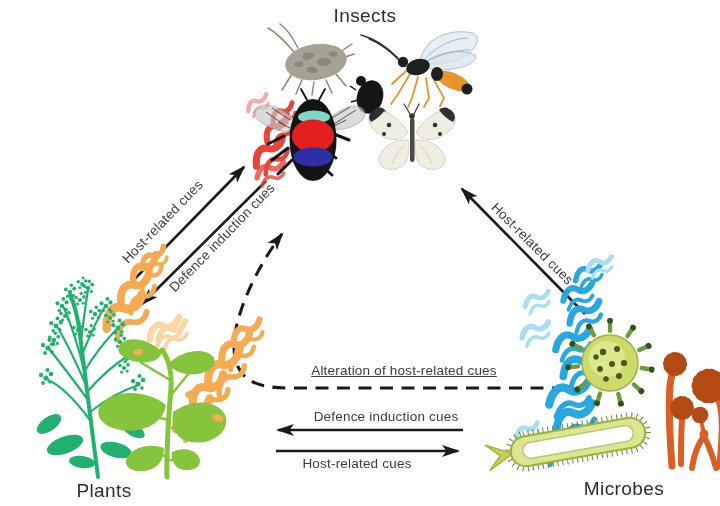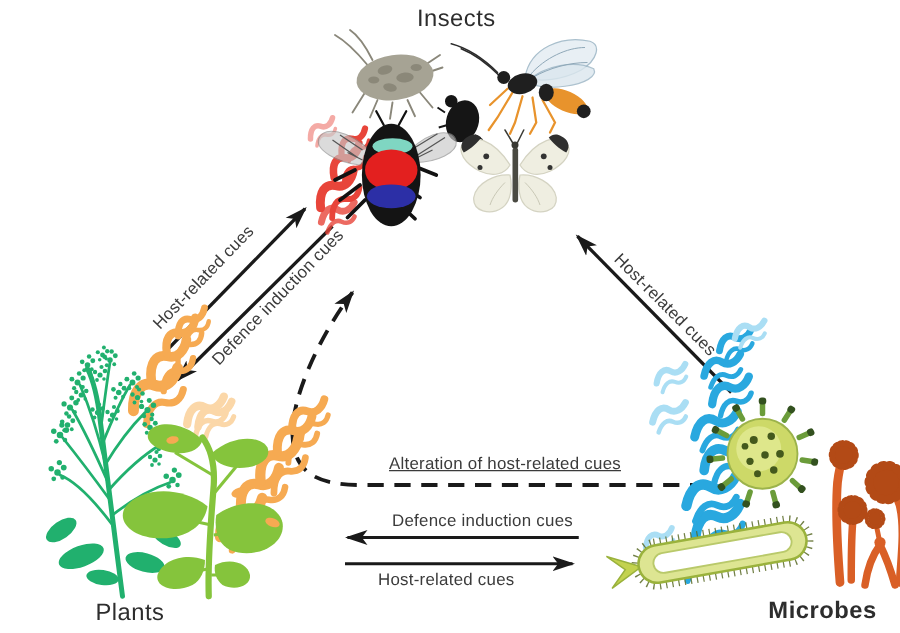--- a/index.html
+++ b/index.html
@@ -322,21 +322,21 @@
       <use href="#spore" transform="translate(655,364)"></use>
       <use href="#spore" transform="translate(689,386) scale(1.45)"></use>
       <use href="#spore" transform="translate(662,408)"></use>
       <use href="#spore" transform="translate(680,415) scale(0.7)"></use>
     </g>
   </g>
 </svg>
 
 <div class="lbl title" style="left:300px;top:4px;width:90px;">Insects</div>
 <div class="lbl title" style="left:39px;top:479px;width:90px;">Plants</div>
-<div class="lbl title" style="left:583px;top:477px;width:110px;font-weight:bold;">Microbes</div>
+<div class="lbl title" style="left:549px;top:477px;width:110px;">Microbes</div>
 
 <div class="lbl rot" style="left:78px;top:212px;width:130px;transform:rotate(-46deg);">Host-related cues</div>
 <div class="lbl rot" style="left:120px;top:228px;width:165px;transform:rotate(-46deg);">Defence induction cues</div>
 <div class="lbl rot" style="left:447px;top:234px;width:130px;transform:rotate(45deg);">Host-related cues</div>
 <div class="lbl" style="left:274px;top:361px;width:220px;text-decoration:underline;">Alteration of host-related cues</div>
 <div class="lbl" style="left:276px;top:407px;width:180px;">Defence induction cues</div>
 <div class="lbl" style="left:262px;top:454px;width:150px;">Host-related cues</div>
 
 </div>
 

